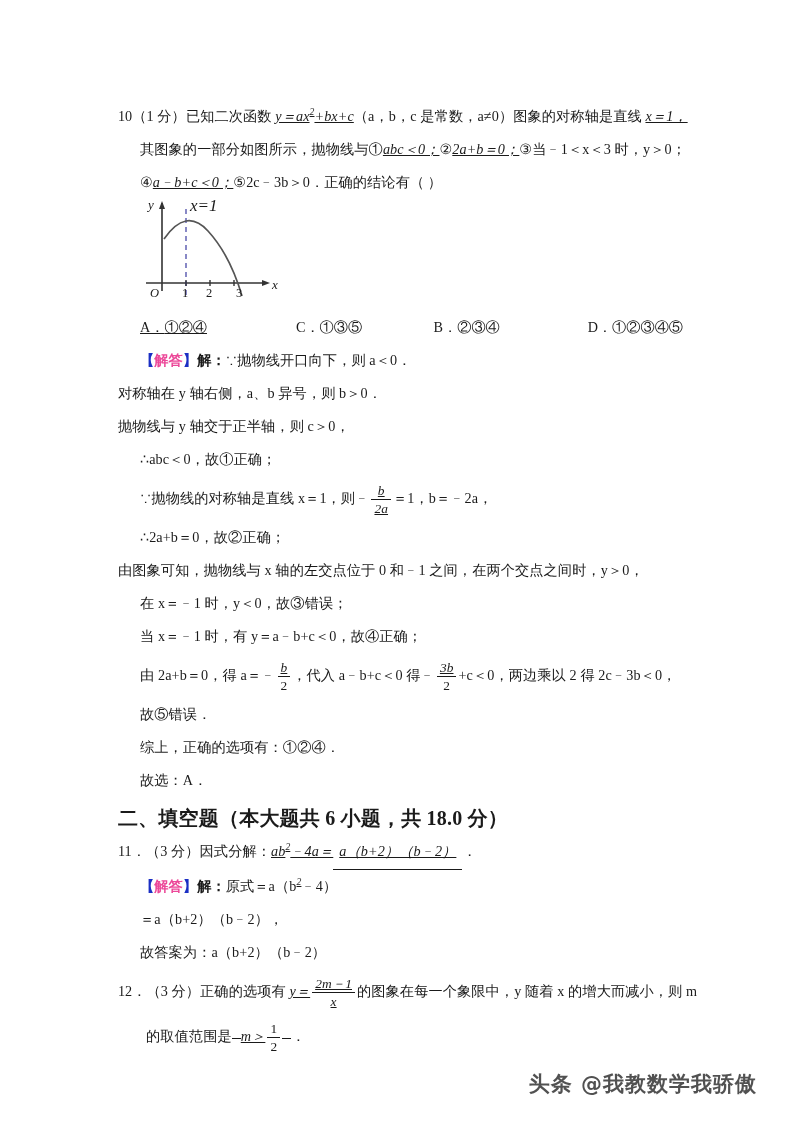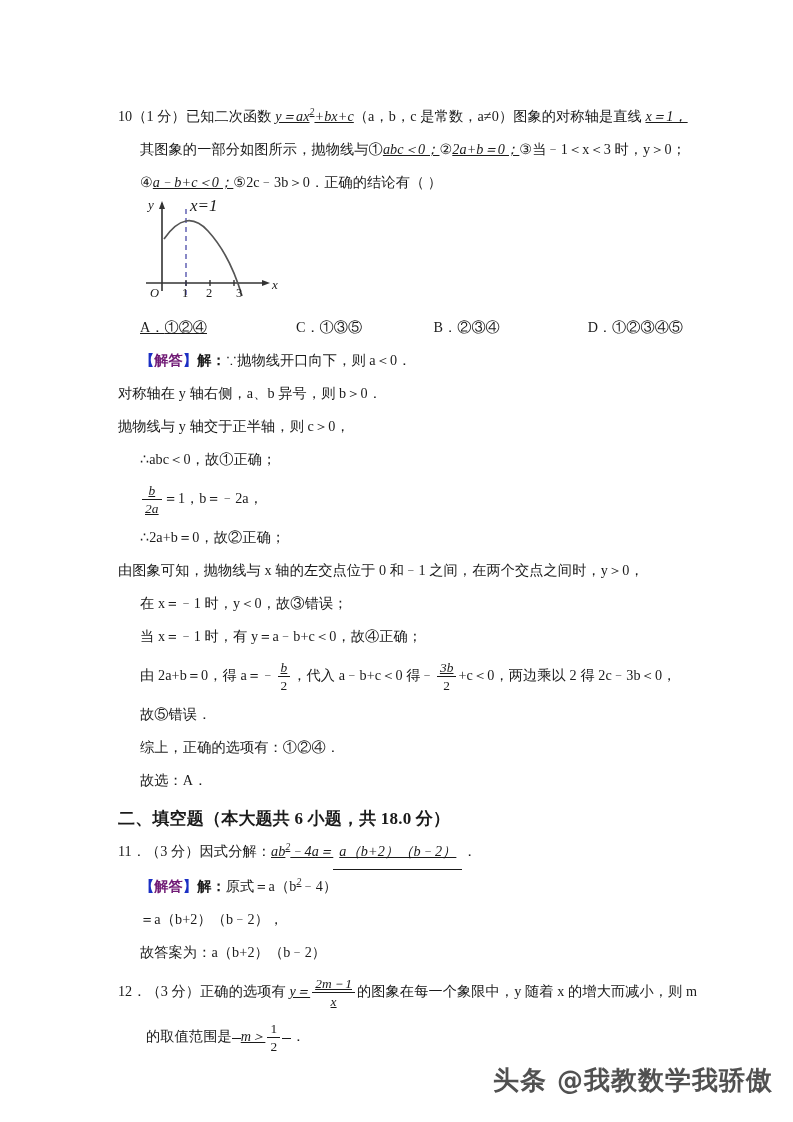--- a/index.html
+++ b/index.html
@@ -42,21 +42,21 @@
     font-family: "Liberation Serif", "DejaVu Serif", serif;
     text-decoration: underline;
   }
   sup {
     font-size: 0.68em;
     vertical-align: super;
     line-height: 0;
   }
   
   .tag-brackets { color: #1b2fc4; font-weight: bold; }
-  .tag-word { color: #701a75; font-weight: bold; }
+  .tag-word { color: #ec4899; font-weight: bold; }
   .jie { font-weight: bold; }
   
   .frac {
     display: inline-block;
     vertical-align: middle;
     text-align: center;
     line-height: 1.12;
     font-size: 13.4px;
     margin: 0 2px;
     position: relative;
@@ -81,21 +81,21 @@
   .blank-sm {
     border-bottom: 1.1px solid #1a1a1a;
     display: inline-block;
     width: 9px;
     height: 0;
     vertical-align: 2px;
   }
   
   .section-head {
     font-weight: bold;
-    font-size: 17px;
+    font-size: 20px;
     line-height: 33px;
     margin-top: 5px;
     letter-spacing: 0.2px;
   }
   
   .choices {
     font-size: 14.2px;
     line-height: 33px;
     padding-left: 22px;
     display: flex;
@@ -107,25 +107,25 @@
   
   .figure {
     position: relative;
     width: 150px;
     height: 112px;
     margin-left: 20px;
   }
   
   .watermark {
     position: absolute;
-    right: 20px;
+    right: 36px;
     bottom: 24px;
     font-family: "DejaVu Sans", sans-serif;
     font-weight: bold;
-    font-size: 26px;
+    font-size: 21px;
     color: #3a3a3a;
     letter-spacing: 1px;
     opacity: 0.88;
     white-space: nowrap;
   }
 </style>
 </head>
 <body>
 
 <div class="page">
@@ -171,21 +171,21 @@
         <span class="choice c-b"><span>B．</span><span>②③④</span></span>
         <span class="choice"><span>D．</span><span>①②③④⑤</span></span>
       </div>
 
       <div class="line indent"><span class="tag-brackets">【</span><span class="tag-word">解答</span><span class="tag-brackets">】</span><span class="jie">解：</span><span>∵抛物线开口向下，则 a＜0．</span></div>
 
       <div class="line">对称轴在 y 轴右侧，a、b 异号，则 b＞0．</div>
       <div class="line">抛物线与 y 轴交于正半轴，则 c＞0，</div>
       <div class="line indent">∴abc＜0，故①正确；</div>
 
-      <div class="line tallrow indent"><span class="frac"><span class="nume it">b</span><span class="deno it">2a</span></span><span>＝1，b＝﹣2a，</span></div>
+      <div class="line tallrow indent"><span>∵抛物线的对称轴是直线 x＝1，则﹣</span><span class="frac"><span class="nume it">b</span><span class="deno it">2a</span></span><span>＝1，b＝﹣2a，</span></div>
 
       <div class="line indent">∴2a+b＝0，故②正确；</div>
       <div class="line">由图象可知，抛物线与 x 轴的左交点位于 0 和﹣1 之间，在两个交点之间时，y＞0，</div>
       <div class="line indent">在 x＝﹣1 时，y＜0，故③错误；</div>
       <div class="line indent">当 x＝﹣1 时，有 y＝a﹣b+c＜0，故④正确；</div>
 
       <div class="line tallrow indent"><span>由 2a+b＝0，得 a＝﹣</span><span class="frac"><span class="nume it">b</span><span class="deno">2</span></span><span>，代入 a﹣b+c＜0 得﹣</span><span class="frac"><span class="nume it">3b</span><span class="deno">2</span></span><span>+c＜0，两边乘以 2 得 2c﹣3b＜0，</span></div>
 
       <div class="line indent">故⑤错误．</div>
       <div class="line indent">综上，正确的选项有：①②④．</div>

